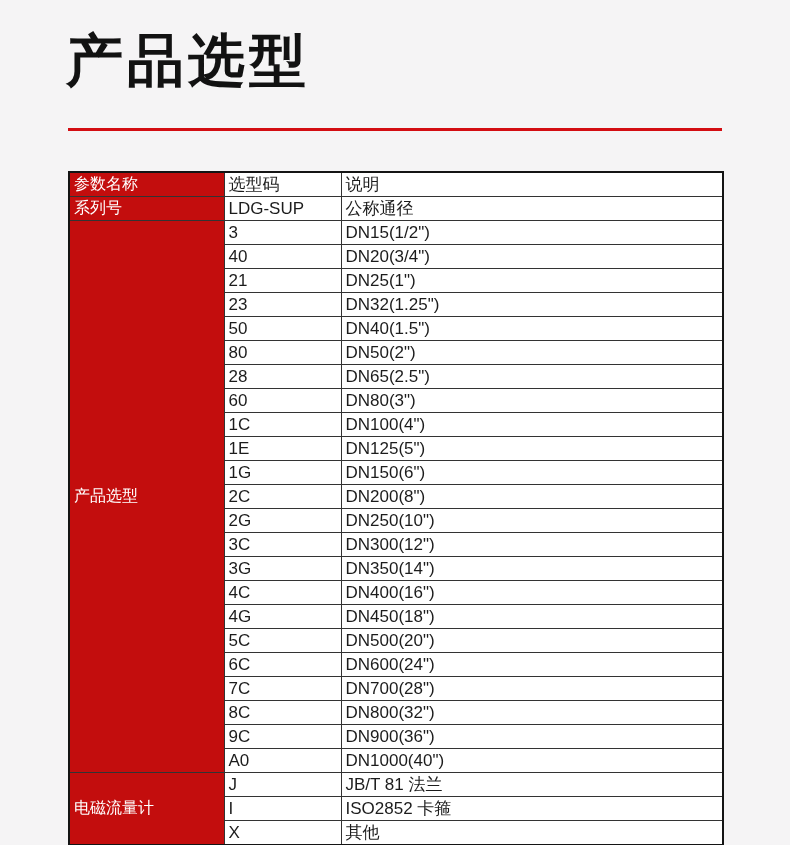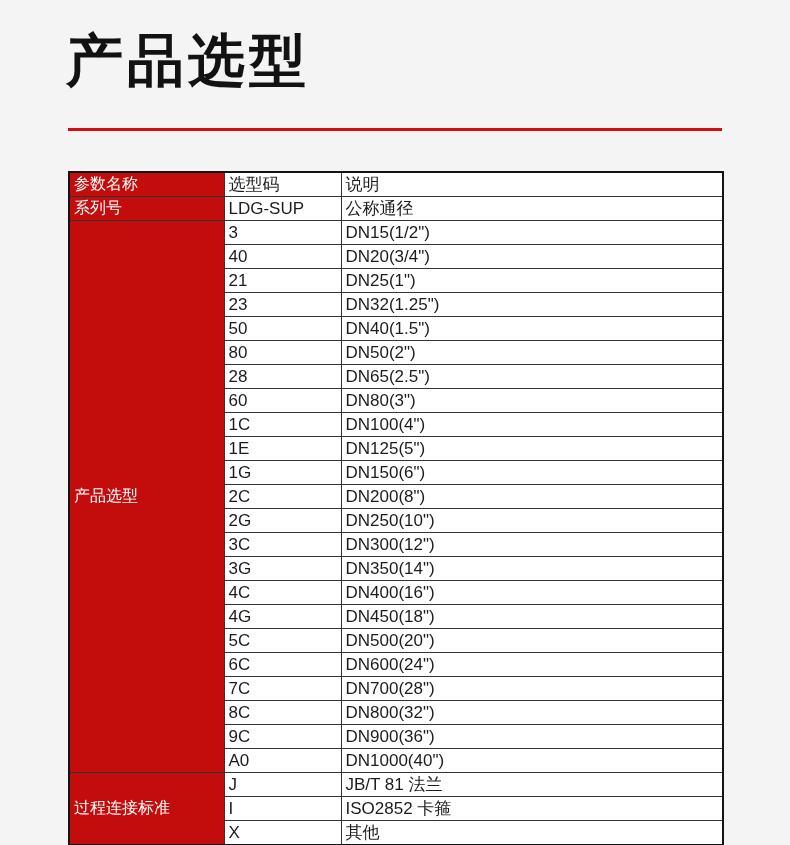--- a/index.html
+++ b/index.html
@@ -176,21 +176,21 @@
         </tr>
         <tr>
           <td>9C</td>
           <td>DN900(36")</td>
         </tr>
         <tr>
           <td>A0</td>
           <td>DN1000(40")</td>
         </tr>
         <tr>
-          <td class="red" rowspan="3">过程连接标准</td>
+          <td class="red" rowspan="3">电磁流量计</td>
           <td>J</td>
           <td>JB/T 81 法兰</td>
         </tr>
         <tr>
           <td>I</td>
           <td>ISO2852 卡箍</td>
         </tr>
         <tr>
           <td>X</td>
           <td>其他</td>

